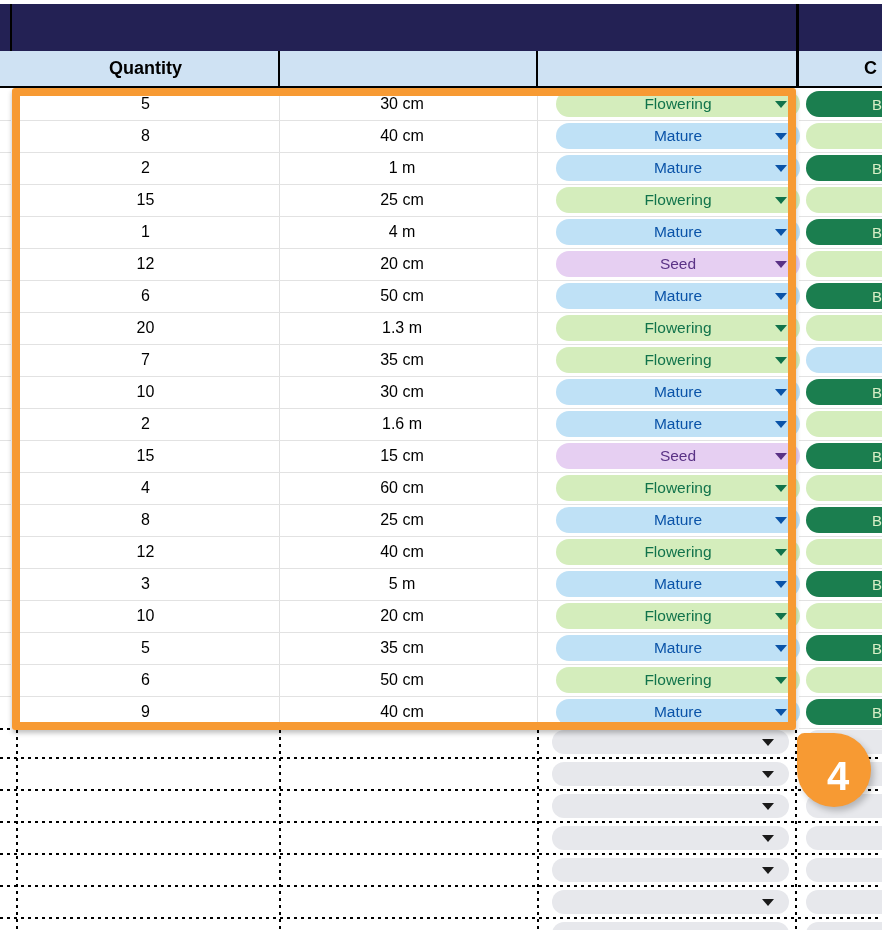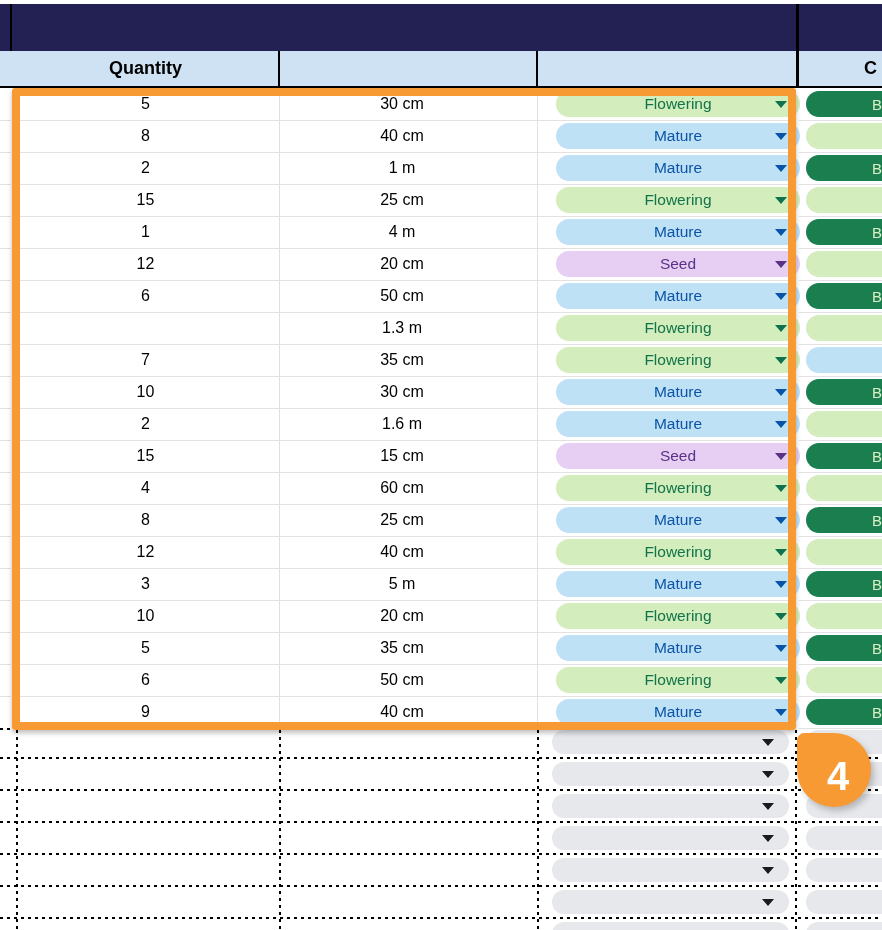--- a/index.html
+++ b/index.html
@@ -157,20 +157,21 @@
         <div class="cell-num cell-s">50 cm</div>
         <div class="chip" style="background: rgb(191, 225, 246); color: rgb(10, 83, 168);">
           <span>Mature</span>
           <i class="chip-arrow"></i>
         </div>
         <div class="care" style="background: rgb(27, 126, 79);">
           <span style="color: rgb(217, 239, 198);">B</span>
         </div>
       </div>
       <div class="row" style="top: 312px;">
+        <div class="cell-num cell-q">20</div>
         <div class="cell-num cell-s">1.3 m</div>
         <div class="chip" style="background: rgb(212, 237, 188); color: rgb(17, 115, 75);">
           <span>Flowering</span>
           <i class="chip-arrow"></i>
         </div>
         <div class="care" style="background: rgb(212, 237, 188);"></div>
       </div>
       <div class="row" style="top: 344px;">
         <div class="cell-num cell-q">7</div>
         <div class="cell-num cell-s">35 cm</div>

